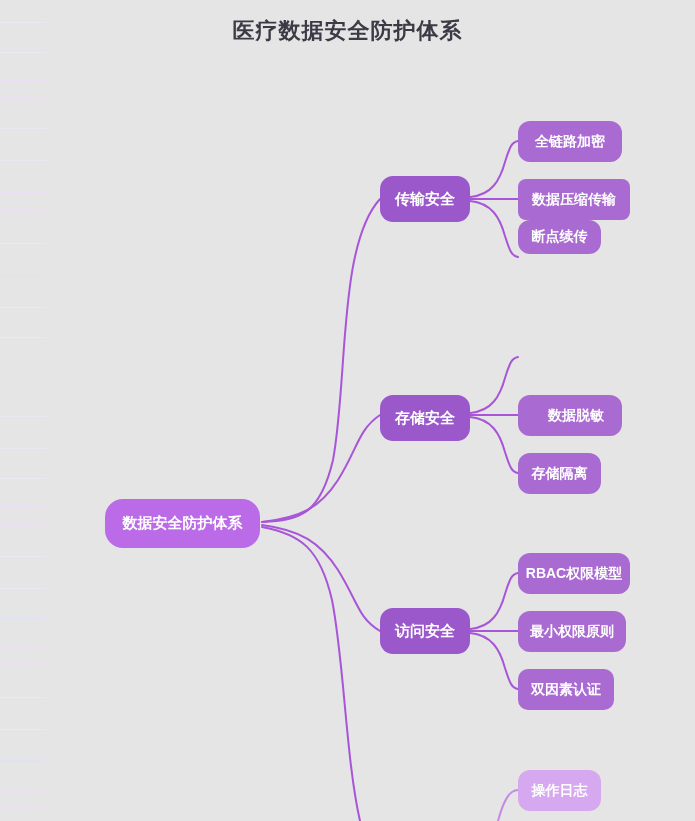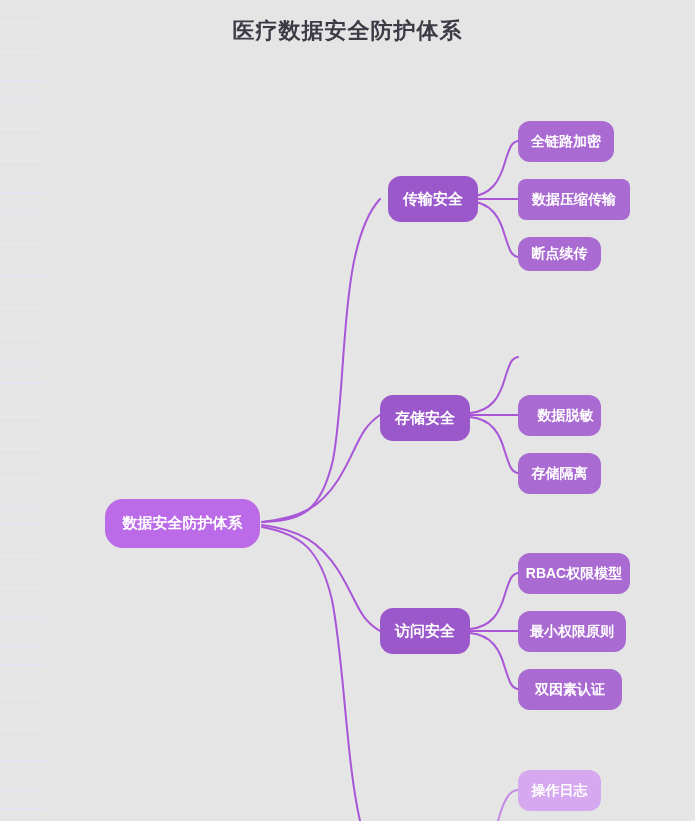--- a/index.html
+++ b/index.html
@@ -139,53 +139,53 @@
       <path d="M470,633 C492,635 500,650 505,668 C510,684 512,688 518,689"></path>
 
       <path stroke="#c58ae6" d="M498,821 C502,806 506,796 512,792 C515,790 516,790 518,790"></path>
     </g>
   </svg>
 
   <div class="node node-root" style="left:105px; top:499px; width:155px; height:49px;text-align:center;">
     <span>数据安全防护体系</span>
   </div>
 
-  <div class="node node-branch" style="left:388px; top:176px; width:90px; height:46px;">
+  <div class="node node-branch" style="left:380px; top:176px; width:90px; height:46px;">
     <span>传输安全</span>
   </div>
-  <div class="node node-leaf" style="left:518px; top:121px; width:96px; height:41px;">
+  <div class="node node-leaf" style="left:518px; top:121px; width:104px; height:41px;">
     <span>全链路加密</span>
   </div>
   <div class="node node-leaf" style="left:518px; top:179px; width:112px; height:41px;border-radius:8px;">
     <span>数据压缩传输</span>
   </div>
-  <div class="node node-leaf" style="left:518px; top:237px; width:83px; height:34px;">
+  <div class="node node-leaf" style="left:518px; top:220px; width:83px; height:34px;">
     <span>断点续传</span>
   </div>
 
   <div class="node node-branch" style="left:380px; top:395px; width:90px; height:46px;">
     <span>存储安全</span>
   </div>
-  <div class="node node-leaf" style="left:518px; top:395px; width:83px; height:41px;padding-left:12px;">
+  <div class="node node-leaf" style="left:518px; top:395px; width:104px; height:41px;padding-left:12px;">
     <span>数据脱敏</span>
   </div>
   <div class="node node-leaf" style="left:518px; top:453px; width:83px; height:41px;">
     <span>存储隔离</span>
   </div>
 
   <div class="node node-branch" style="left:380px; top:608px; width:90px; height:46px;">
     <span>访问安全</span>
   </div>
   <div class="node node-leaf" style="left:518px; top:553px; width:112px; height:41px;">
     <span>RBAC权限模型</span>
   </div>
   <div class="node node-leaf" style="left:518px; top:611px; width:108px; height:41px;">
     <span>最小权限原则</span>
   </div>
-  <div class="node node-leaf" style="left:518px; top:669px; width:104px; height:41px;">
+  <div class="node node-leaf" style="left:518px; top:669px; width:96px; height:41px;border-radius:10px;">
     <span>双因素认证</span>
   </div>
 
   <div class="node node-faded" style="left:518px; top:770px; width:83px; height:41px;">
     <span>操作日志</span>
   </div>
 
 </div>
 
 </body></html>

